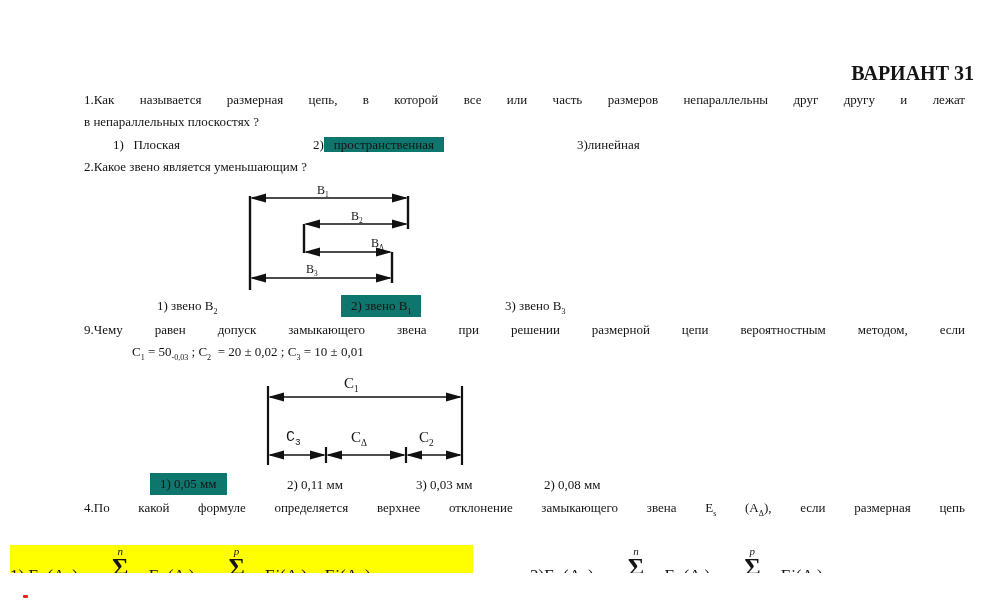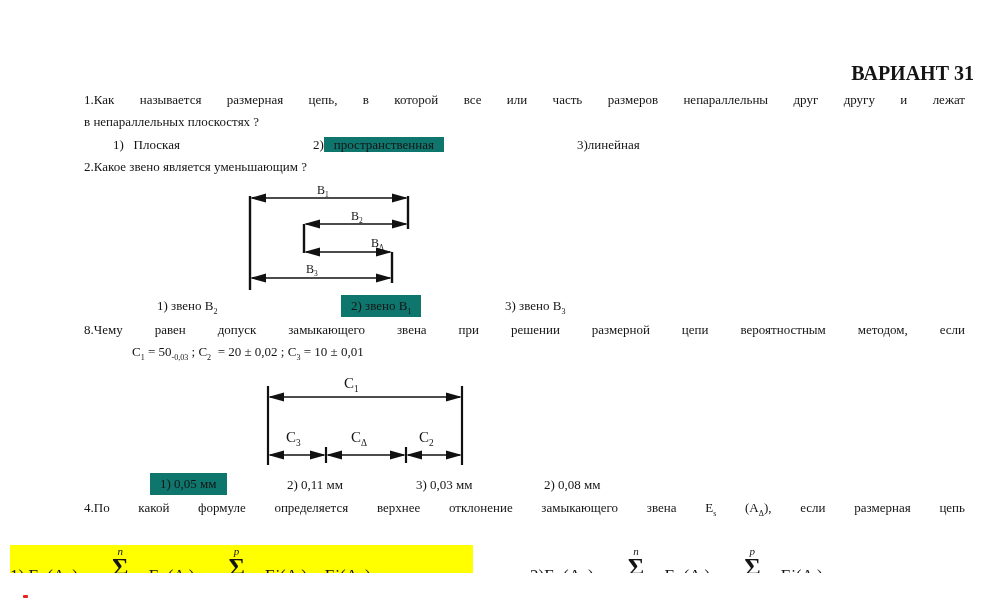--- a/index.html
+++ b/index.html
@@ -84,21 +84,21 @@
   </svg>
   <span class="abs dim-label" style="left:317px;top:184px;"><span>В</span><sub>1</sub></span>
   <span class="abs dim-label" style="left:351px;top:210px;"><span>В</span><sub>2</sub></span>
   <span class="abs dim-label" style="left:327px;top:237px;margin-left:44px;"><span>В</span><sub>Δ</sub></span>
   <span class="abs dim-label" style="left:306px;top:263px;"><span>В</span><sub>3</sub></span>
 
   <span class="abs" style="left:157px;top:295px;"><span>1) звено В</span><sub>2</sub></span>
   <span class="abs hl" style="left:341px;top:295px;"><span>2) звено В</span><sub>1</sub></span>
   <span class="abs" style="left:505px;top:295px;"><span>3) звено В</span><sub>3</sub></span>
 
-  <div class="abs just" style="left:84px;top:319px;width:881px;">8.Чему равен допуск замыкающего звена при решении размерной цепи вероятностным методом, если</div>
+  <div class="abs just" style="left:84px;top:319px;width:881px;">9.Чему равен допуск замыкающего звена при решении размерной цепи вероятностным методом, если</div>
   <div class="abs" style="left:84px;top:341px;margin-left:48px;"><span>С</span><sub>1</sub><span> = 50</span><sub>-0,03</sub><span> ; С</span><sub>2</sub><span>  = 20 ± 0,02 ; С</span><sub>3</sub><span> = 10 ± 0,01</span></div>
 
   <svg style="left:258px;top:372px;" width="215" height="100" viewBox="0 0 215 100">
     <g>
         <line x1="10" y1="14" x2="10" y2="93" stroke-width="2.2"></line>
       </g>
     <g>
         <line x1="204" y1="14" x2="204" y2="93" stroke-width="2.2"></line>
       </g>
     <g>
@@ -122,21 +122,21 @@
     <g>
         <line x1="148" y1="75" x2="148" y2="91" stroke-width="2.2"></line>
       </g>
     <g>
       <line x1="150" y1="83" x2="202" y2="83" stroke-width="1.6"></line>
       <polygon points="148,83 164,78.5 164,87.5"></polygon>
         <polygon points="204,83 188,78.5 188,87.5"></polygon>
     </g>
   </svg>
   <span class="abs dim-label-lg" style="left:344px;top:376px;"><span>С</span><sub>1</sub></span>
-  <span class="abs dim-label-lg" style="left:286px;top:430px;"><span>С</span><sub>3</sub></span>
+  <span class="abs dim-label-lg" style="left:286px;top:430px;font-family:Liberation Mono, monospace;"><span>С</span><sub>3</sub></span>
   <span class="abs dim-label-lg" style="left:351px;top:430px;"><span>С</span><sub>Δ</sub></span>
   <span class="abs dim-label-lg" style="left:419px;top:430px;"><span>С</span><sub>2</sub></span>
 
   <span class="abs hl" style="left:150px;top:473px;">1) 0,05 мм</span>
   <span class="abs" style="left:287px;top:474px;">2) 0,11 мм</span>
   <span class="abs" style="left:416px;top:474px;">3) 0,03 мм</span>
   <span class="abs" style="left:544px;top:474px;">2) 0,08 мм</span>
 
   <div class="abs just" style="left:84px;top:497px;width:881px;"><span>4.По какой формуле определяется верхнее отклонение замыкающего звена Е</span><sub>s</sub><span> (А</span><sub>Δ</sub><span>), если размерная цепь</span></div>
 

